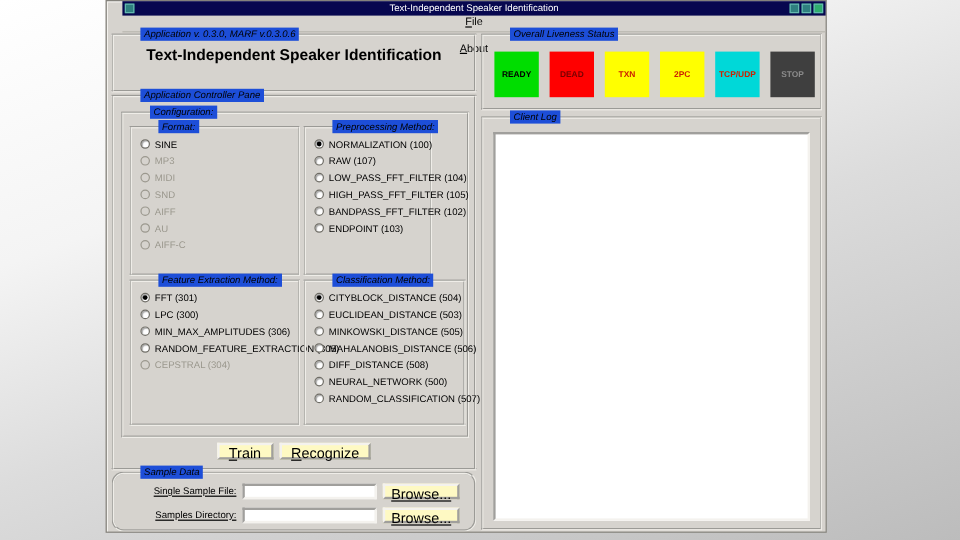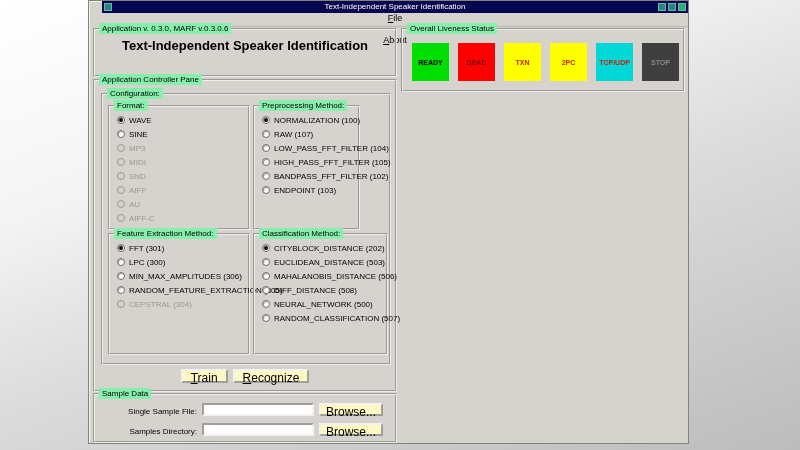--- a/index.html
+++ b/index.html
@@ -37,22 +37,22 @@
     height: 14px; display: flex; align-items: center; gap: 12px;
     padding: 0 6px; font-size: 9px; border-bottom: 1px solid #b9b6af; flex-direction: column;
   }
   .menu-item { cursor: default; }
 
   .content { position: absolute; top: 26px; left: 0; right: 0; bottom: 0; }
 
   
   .gbox { position: absolute; border: 2px groove #efede8; }
   .gtitle {
-    position: absolute; top: -7px; left: 4px; background: #86efac;
-    padding: 0 3px; font-size: 8px; white-space: nowrap; line-height: 11px;
+    position: absolute; top: -7px; left: 22px; background: #1d4ed8;
+    padding: 0 3px; font-size: 8px; white-space: nowrap; line-height: 11px; font-style: italic;
   }
 
   
   .app-heading { margin-top: 8px; text-align: center; font-size: 13px; font-weight: bold; }
   .status-line { margin-top: 5px; text-align: center; font-size: 7.5px; white-space: nowrap; }
   .status-line .muted { color: #8f8d84; }
 
   
   .rgroup-list { padding-top: 6px; }
   .radio { display: flex; align-items: center; height: 14px; padding-left: 7px; font-size: 8px; white-space: nowrap; cursor: default; }
@@ -70,21 +70,21 @@
     background: #fef9c3; border: 2px outset #f4f2ee; font-size: 12px;
     font-family: "Liberation Sans", sans-serif; height: 14px; padding: 0 8px; cursor: default;
   }
   .btn-row { position: absolute; left: 0; right: 0; top: 288px; display: flex; justify-content: center; gap: 5px; }
   .tfield {
     background: #ffffff; border: 2px inset #f4f2ee; height: 13px; width: 112px;
     font-size: 8px; font-family: "Liberation Sans", sans-serif; padding: 0 2px;
   }
 
   
-  .sample-row { position: absolute; left: 0; right: 0; display: flex; align-items: flex-end; }
+  .sample-row { position: absolute; left: 0; right: 0; display: flex; align-items: center; text-decoration: underline; }
   .sample-row .lbl { width: 102px; text-align: right; font-size: 8px; margin-right: 5px; }
   .sample-row .btn { margin-left: 5px; padding: 0 5px; height: 13px; }
 
   
   .status-row { position: absolute; left: 9px; top: 13px; display: flex; gap: 9px; }
   .status-box {
     width: 37px; height: 38px; display: flex; align-items: center; justify-content: center;
     font-size: 7px; font-weight: bold; text-align: center;
   }
 
@@ -122,24 +122,20 @@
       <div class="gbox" style="left:4px; top:52px; width:304px; height:313px;">
         <span class="gtitle">Application Controller Pane</span>
 
         <div class="gbox" style="left:6px; top:12px; width:290px; height:272px;">
           <span class="gtitle">Configuration:</span>
 
           <div class="gbox" style="left:5px; top:10px; width:142px; height:125px;">
             <span class="gtitle">Format:</span>
             <div class="rgroup-list" id="fmt-options">
                 <div class="radio">
-                  <span class="rb sel"></span>
-                  <span>WAVE</span>
-                </div>
-                <div class="radio">
                   <span class="rb"></span>
                   <span>SINE</span>
                 </div>
                 <div class="radio dis">
                   <span class="rb"></span>
                   <span>MP3</span>
                 </div>
                 <div class="radio dis">
                   <span class="rb"></span>
                   <span>MIDI</span>
@@ -217,25 +213,29 @@
                   <span>CEPSTRAL (304)</span>
                 </div>
               </div>
           </div>
 
           <div class="gbox" style="left:150px; top:138px; width:135px; height:122px;">
             <span class="gtitle">Classification Method:</span>
             <div class="rgroup-list" id="cl-options">
                 <div class="radio">
                   <span class="rb sel"></span>
-                  <span>CITYBLOCK_DISTANCE (202)</span>
+                  <span>CITYBLOCK_DISTANCE (504)</span>
                 </div>
                 <div class="radio">
                   <span class="rb"></span>
                   <span>EUCLIDEAN_DISTANCE (503)</span>
+                </div>
+                <div class="radio">
+                  <span class="rb"></span>
+                  <span>MINKOWSKI_DISTANCE (505)</span>
                 </div>
                 <div class="radio">
                   <span class="rb"></span>
                   <span>MAHALANOBIS_DISTANCE (506)</span>
                 </div>
                 <div class="radio">
                   <span class="rb"></span>
                   <span>DIFF_DISTANCE (508)</span>
                 </div>
                 <div class="radio">
@@ -249,21 +249,21 @@
               </div>
           </div>
         </div>
 
         <div class="btn-row">
           <button class="btn"><u>T</u>rain</button>
           <button class="btn"><u>R</u>ecognize</button>
         </div>
       </div>
 
-      <div class="gbox" style="left:4px; top:366px; width:304px; height:50px;">
+      <div class="gbox" style="left:4px; top:366px; width:304px; height:50px;border-radius:10px;">
         <span class="gtitle">Sample Data</span>
         <div class="sample-row" style="top:8px;">
           <span class="lbl">Single Sample File:</span>
           <input class="tfield" type="text" value="" style="">
           <button class="btn">Browse...</button>
         </div>
         <div class="sample-row" style="top:28px;">
           <span class="lbl">Samples Directory:</span>
           <input class="tfield" type="text" value="" style="">
           <button class="btn">Browse...</button>
@@ -275,16 +275,20 @@
         <div class="status-row" id="liveness-row">
             <div class="status-box" style="background: rgb(0, 221, 0); color: rgb(0, 0, 0);">READY</div>
             <div class="status-box" style="background: rgb(255, 0, 0); color: rgb(122, 0, 0);">DEAD</div>
             <div class="status-box" style="background: rgb(255, 255, 0); color: rgb(204, 34, 0);">TXN</div>
             <div class="status-box" style="background: rgb(255, 255, 0); color: rgb(204, 34, 0);">2PC</div>
             <div class="status-box" style="background: rgb(0, 216, 216); color: rgb(204, 34, 0);">TCP/UDP</div>
             <div class="status-box" style="background: rgb(63, 63, 63); color: rgb(138, 138, 138);">STOP</div>
           </div>
       </div>
 
+      <div class="gbox" style="left:312px; top:70px; width:284px; height:345px;">
+        <span class="gtitle">Client Log</span>
+        <div class="logarea"></div>
+      </div>
 
     </div>
   </div>
 </div>
 
 </body></html>

